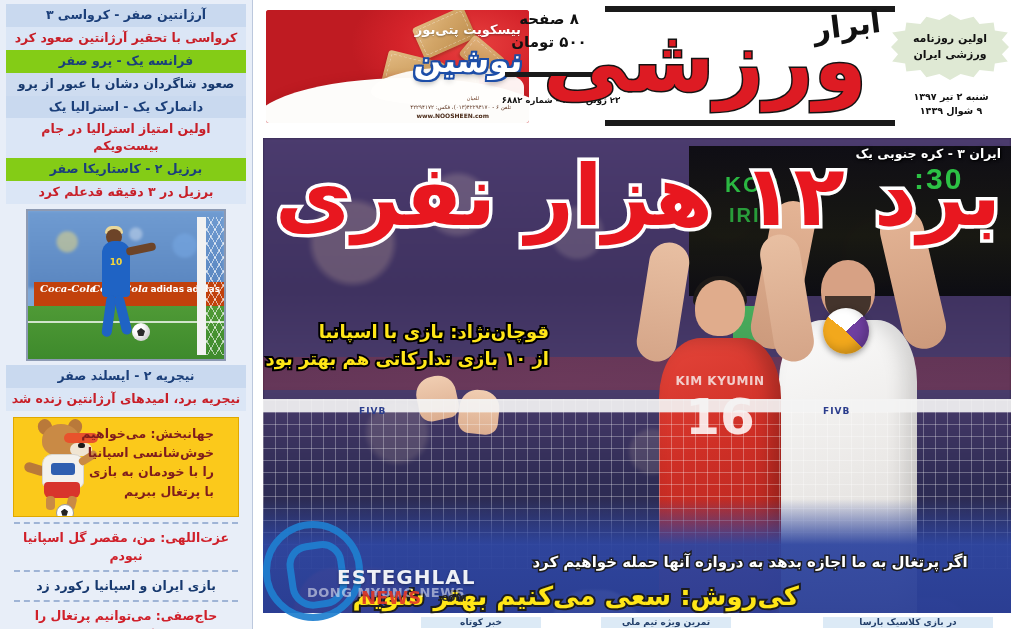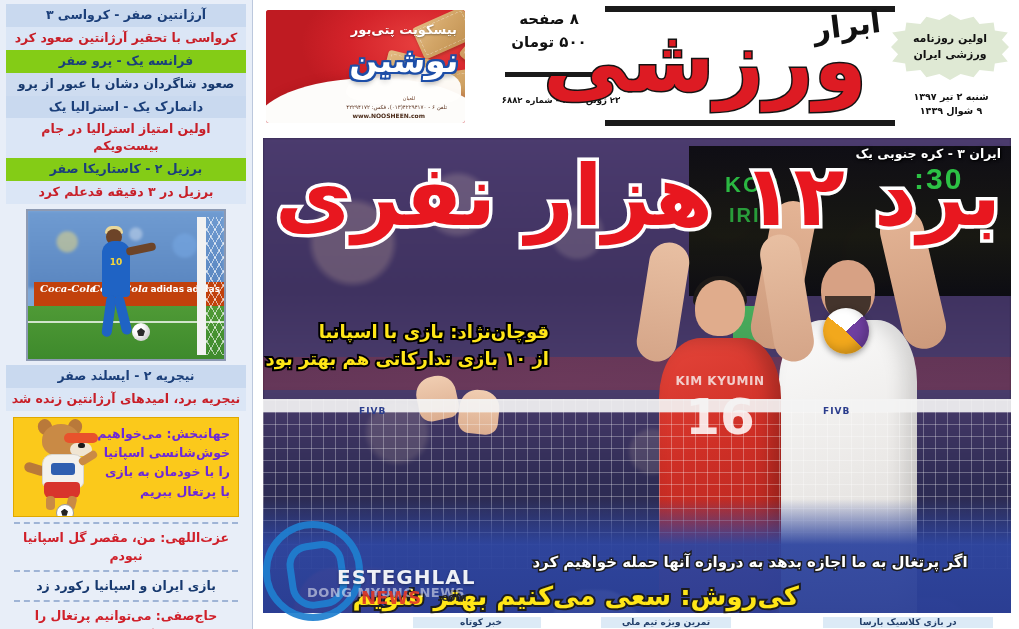--- a/index.html
+++ b/index.html
@@ -30,21 +30,21 @@
   
   #masthead {
     position: absolute; top: 0; left: 0;
     width: 766px; height: 136px;
     background: #fff;
   }
 
   
   #ad-nooshin {
     position: absolute; left: 13px; top: 10px;
-    width: 199px; height: 113px;
+    width: 263px; height: 113px;
     border-radius: 3px;
     overflow: hidden;
     background: #d8232a;
   }
   #ad-nooshin .ad-red {
     position: absolute; inset: 0;
     background:
       radial-gradient(ellipse 120px 70px at 78% 30%, #e8403f 0%, #d4232a 60%, #bf1b22 100%);
   }
   #ad-nooshin .milk {
@@ -406,21 +406,21 @@
     background: #ffffff; overflow: hidden;
   }
   #bottom-strip .tile {
     position: absolute; bottom: 1px; height: 11px;
     background: #dceaf6; font-size: 9px; color: #24406b;
     direction: rtl; text-align: center; overflow: hidden;
     line-height: 11px; font-weight: bold;
   }
   #bs1 { right: 18px;  width: 170px; }
   #bs2 { right: 280px; width: 130px; background: transparent; color:#333;}
-  #bs3 { right: 470px; width: 120px; background: transparent; color:#333;padding-left:8px;}
+  #bs3 { right: 470px; width: 120px; background: transparent; color:#333;}
 
   
   #sidebar {
     position: relative;
     width: 253px; height: 629px;
     flex: 0 0 253px;
     background: #e8eef8;
     border-right: 1px solid #bcc8dd;
     box-sizing: border-box;
     padding: 4px 6px 0 6px;
@@ -524,23 +524,23 @@
   
   #quote-box {
     position: relative;
     margin: 6px 7px 5px 7px;
     height: 98px;
     background: #fbc91b;
     border: 1px solid #e0a800;
     overflow: hidden;
   }
   #quote-box .qtext {
-    position: absolute; right: 8px; top: 6px; width: 135px;
+    position: absolute; right: 24px; top: 6px; width: 135px;
     direction: rtl; text-align: right;
-    font-size: 12.5px; font-weight: bold; color: #6d28d9; line-height: 1.55;
+    font-size: 12.5px; font-weight: bold; color: #7f1d1d; line-height: 1.55;
   }
   #mascot { position: absolute; left: 8px; top: 6px; width: 78px; height: 88px; }
   #mascot .m-head {
     position: absolute; left: 20px; top: 0; width: 38px; height: 32px;
     background: #c98a45; border-radius: 50% 50% 44% 44%;
   }
   #mascot .m-ear-l { position:absolute; left:16px; top:-5px; width:14px; height:16px; background:#b9793a; border-radius:50% 50% 0 50%; transform:rotate(-18deg);}
   #mascot .m-ear-r { position:absolute; left:46px; top:-5px; width:14px; height:16px; background:#b9793a; border-radius:50% 50% 50% 0; transform:rotate(18deg);}
   #mascot .m-goggles { position:absolute; left:22px; top:9px; width:34px; height:10px; background:#e8522c; border-radius:5px;}
   #mascot .m-snout { position:absolute; left:28px; top:19px; width:22px; height:13px; background:#f0e5d2; border-radius:8px;}

